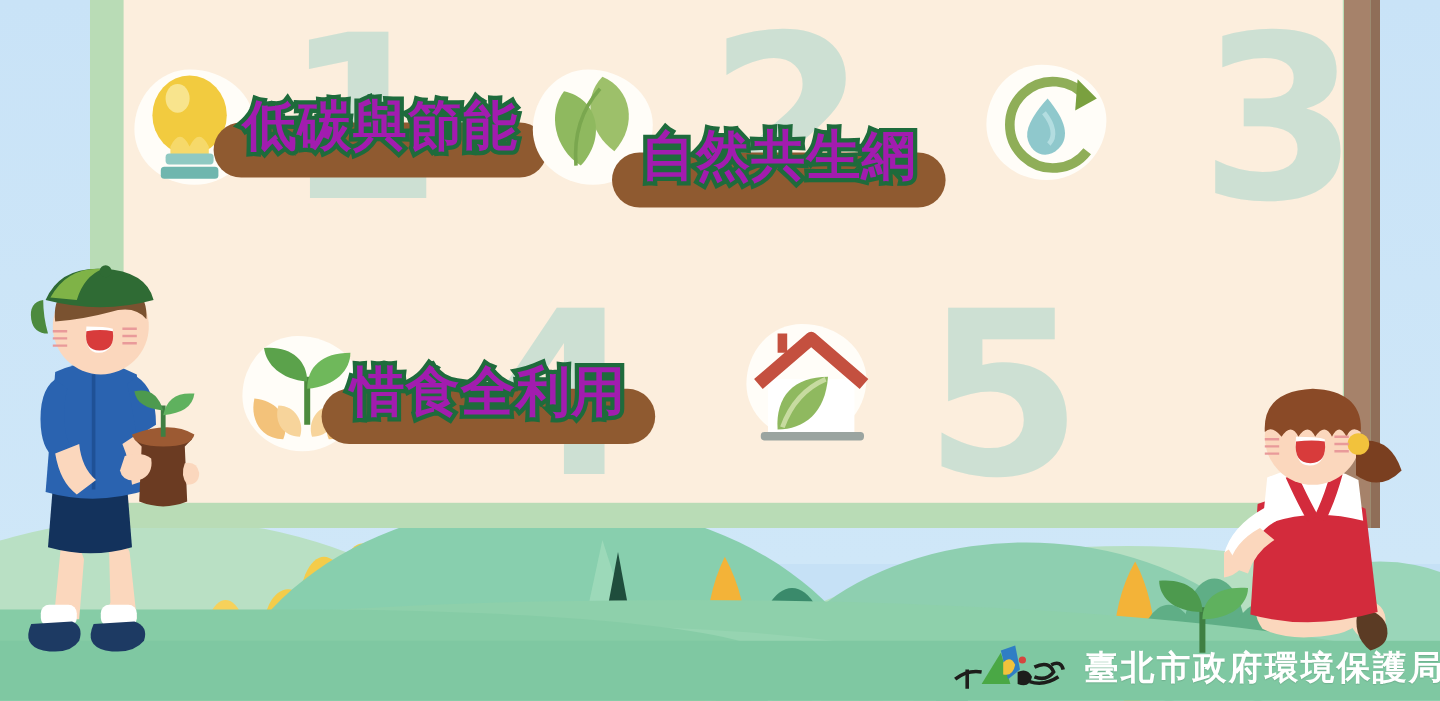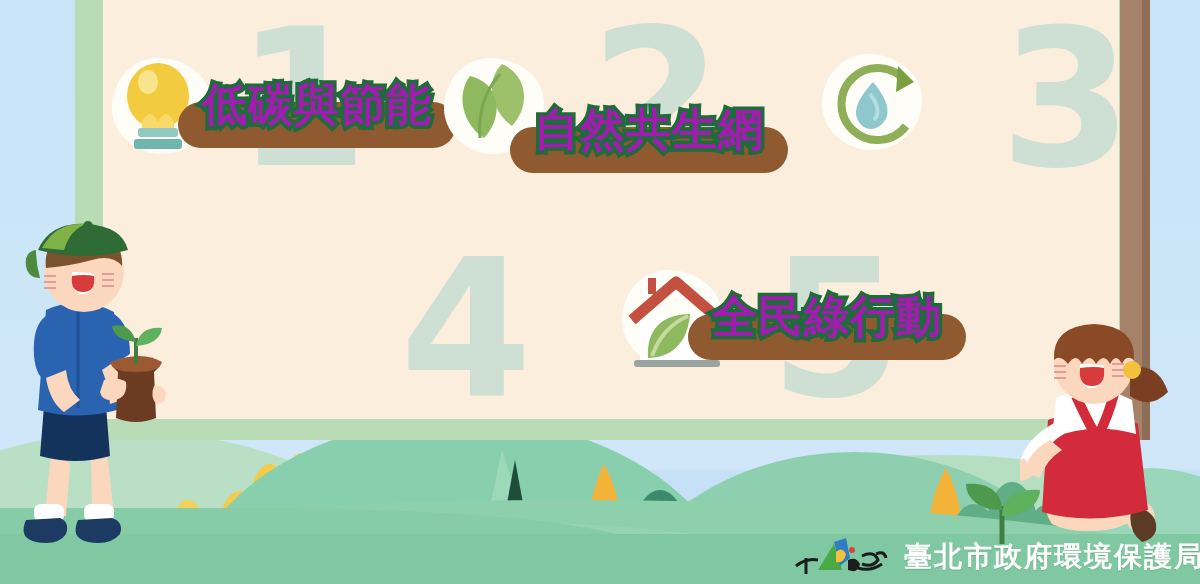--- a/index.html
+++ b/index.html
@@ -224,36 +224,50 @@
       <div class="blob"></div>
       <svg width="115" height="115" viewBox="0 0 115 115" style="position:absolute;left:0;top:0;">
         <path d="M88 34 A36 36 0 1 0 88 78" stroke="#8fae58" stroke-width="8" fill="none"></path>
         <path d="M80 18 L96 34 L78 44Z" fill="#7aa03f"></path>
         <path d="M55 34 C70 52 74 66 64 76 C54 86 40 80 38 66 C37 56 46 44 55 34Z" fill="#8fc8cc"></path>
         <path d="M52 46 C60 56 62 66 56 72" stroke="#b3dde0" stroke-width="4" fill="none"></path>
       </svg>
     </div>
   </div>
 
+  <div class="item i4">
+    <div class="ico">
+      <div class="blob"></div>
+      <svg width="115" height="110" viewBox="0 0 115 110" style="position:absolute;left:0;top:0;">
+        <path d="M58 80 L58 40" stroke="#4d8b3e" stroke-width="5" fill="none"></path>
+        <path d="M58 44 C36 42 24 30 22 16 C44 14 58 26 58 44Z" fill="#5ba24b"></path>
+        <path d="M58 50 C82 48 94 34 94 20 C70 20 58 32 58 50Z" fill="#6fb85b"></path>
+        <path d="M14 58 C10 76 20 92 38 92 C44 78 36 60 14 58Z" fill="#f3c27a"></path>
+        <path d="M100 58 C104 76 94 92 76 92 C70 78 78 60 100 58Z" fill="#f3c27a"></path>
+        <path d="M34 64 C30 78 38 90 52 90 C56 78 48 64 34 64Z" fill="#f7d49b"></path>
+        <path d="M80 64 C84 78 76 90 62 90 C58 78 66 64 80 64Z" fill="#f7d49b"></path>
+      </svg>
+    </div>
+    <div class="label-wrap">
+      <div class="label-soil"></div>
+      <div class="label-txt">惜食全利用</div>
+    </div>
+  </div>
 
   <div class="item i5">
     <div class="ico">
       <div class="blob"></div>
       <svg width="118" height="118" viewBox="0 0 118 118" style="position:absolute;left:0;top:0;">
         <rect x="22" y="52" width="72" height="46" fill="#ffffff"></rect>
         <path d="M14 56 L58 18 L102 56" stroke="#c4503f" stroke-width="11" fill="none" stroke-linejoin="round"></path>
         <path d="M34 30 L34 14" stroke="#c4503f" stroke-width="8"></path>
         <path d="M30 94 C28 66 44 50 72 50 C70 80 52 94 30 94Z" fill="#8fb95f"></path>
         <path d="M34 92 C42 70 56 58 70 52" stroke="#c7dba0" stroke-width="4" fill="none"></path>
         <rect x="16" y="96" width="86" height="7" rx="3" fill="#9aa4a0"></rect>
       </svg>
-    </div>
-    <div class="label-wrap">
-      <div class="label-soil"></div>
-      <div class="label-txt">全民綠行動</div>
     </div>
   </div>
 
   <svg class="kid" style="left:6px;top:216px;" width="200" height="330" viewBox="0 0 200 330">
 
     <path d="M48 206 L40 288 L32 300 L60 300 L64 250 Z" fill="#fbd7bd"></path>
     <path d="M84 206 L86 286 L80 300 L108 300 L102 244 Z" fill="#fbd7bd"></path>
 
     <rect x="28" y="288" width="30" height="18" rx="7" fill="#ffffff"></rect>
     <rect x="78" y="288" width="30" height="18" rx="7" fill="#ffffff"></rect>

